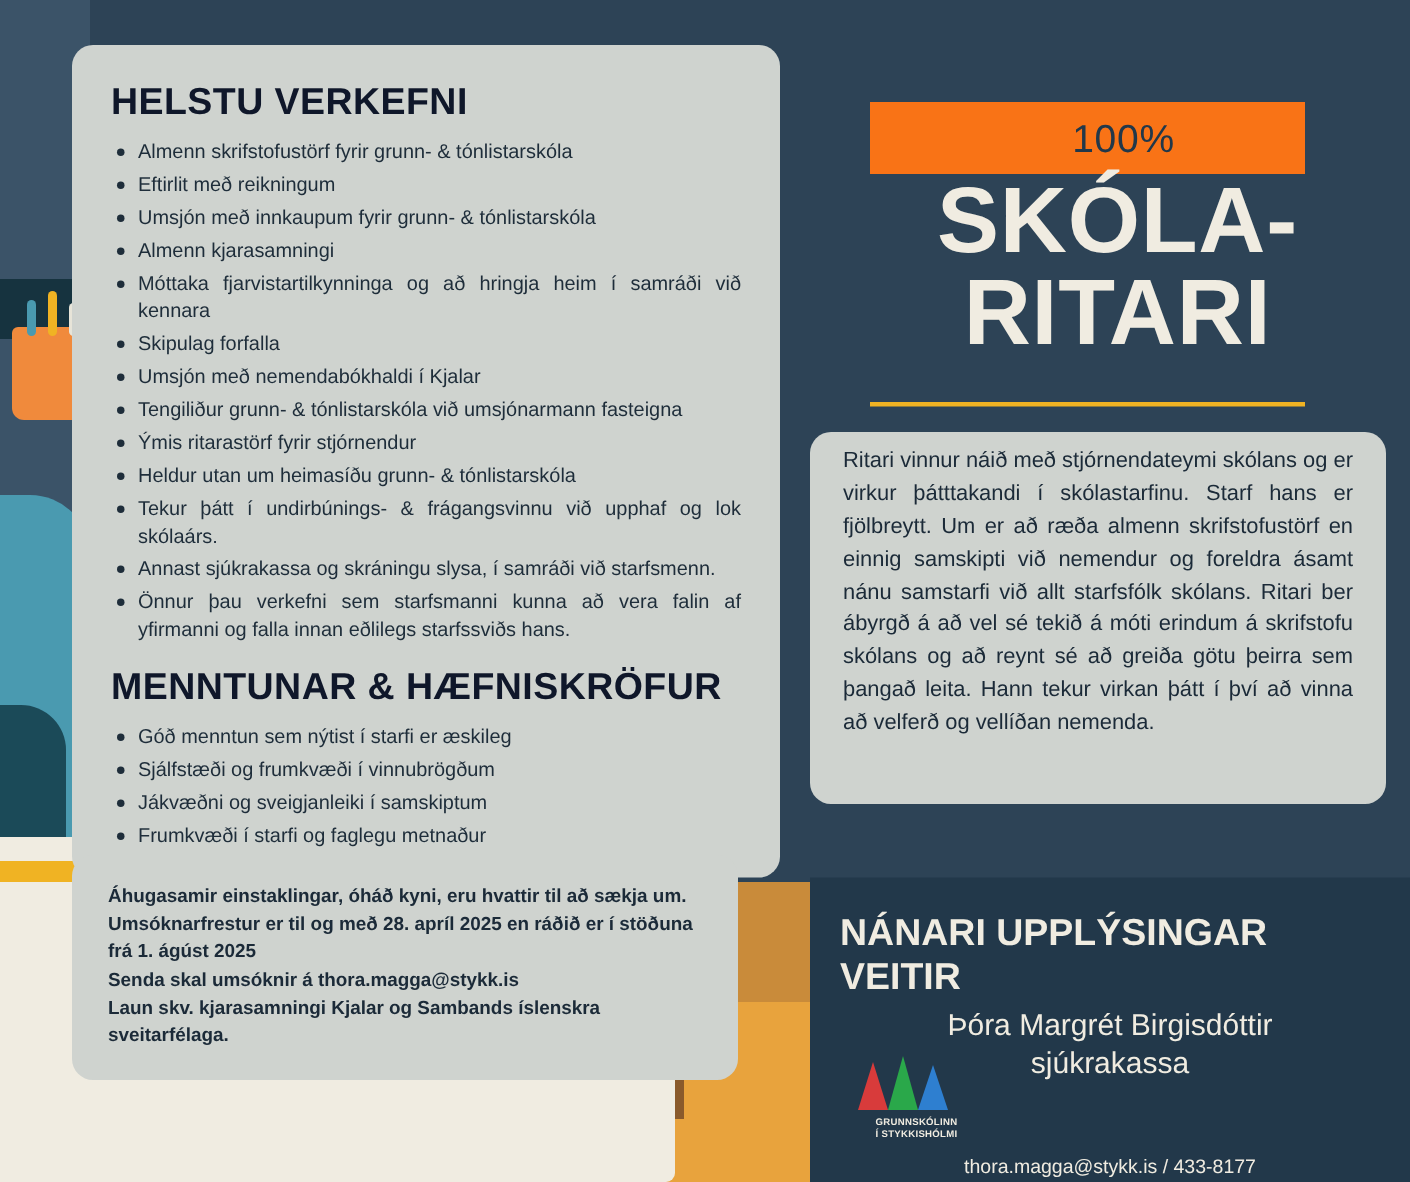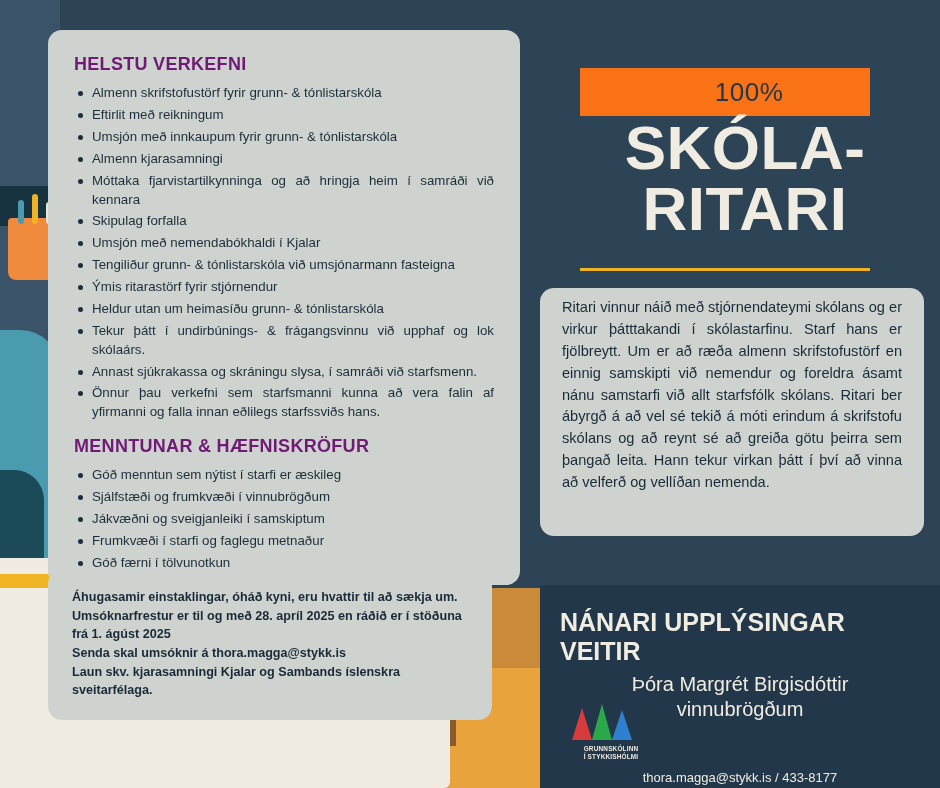--- a/index.html
+++ b/index.html
@@ -124,22 +124,22 @@
     left: 48px; top: 30px; width: 472px; height: 555px;
     padding: 24px 26px 10px 26px;
     overflow: hidden;
   }
   #card-note {
     left: 48px; top: 570px; width: 444px; height: 150px;
     padding: 18px 24px;
     background: #cfd3cf;
   }
   .sec-title {
-    color: #701a75;
-    font-size: 18px;
+    color: #0f172a;
+    font-size: 25px;
     font-weight: bold;
     letter-spacing: .3px;
     line-height: 1.12;
     margin-bottom: 10px;
   }
   .sec-title.second { margin-top: 14px; }
   ul.bullets { list-style: none; }
   ul.bullets li {
     position: relative;
     color: #1e2d3a;
@@ -297,21 +297,21 @@
   </div>
   <div class="title-rule"></div>
 
   <div class="desc-card">
     <p>Ritari vinnur náið með stjórnendateymi skólans og er virkur þátttakandi í skólastarfinu. Starf hans er fjölbreytt. Um er að ræða almenn skrifstofustörf en einnig samskipti við nemendur og foreldra ásamt nánu samstarfi við allt starfsfólk skólans. Ritari ber ábyrgð á að vel sé tekið á móti erindum á skrifstofu skólans og að reynt sé að greiða götu þeirra sem þangað leita. Hann tekur virkan þátt í því að vinna að velferð og vellíðan nemenda.</p>
   </div>
 
   <div class="contact-title">NÁNARI UPPLÝSINGAR VEITIR</div>
   <div class="contact-name">
     <div>Þóra Margrét Birgisdóttir</div>
-    <div>vinnubrögðum</div>
+    <div>sjúkrakassa</div>
   </div>
   <div class="contact-mail">thora.magga@stykk.is / 433-8177</div>
 
   <div class="logo">
     <svg width="86" height="46" viewBox="0 0 86 46" xmlns="http://www.w3.org/2000/svg">
       <path d="M6 40 L16 8 L26 40 Z" fill="#d83b3b"></path>
       <path d="M26 40 L36 4 L46 40 Z" fill="#2aa84a"></path>
       <path d="M46 40 L56 10 L66 40 Z" fill="#2e7fd0"></path>
     </svg>
   </div>

